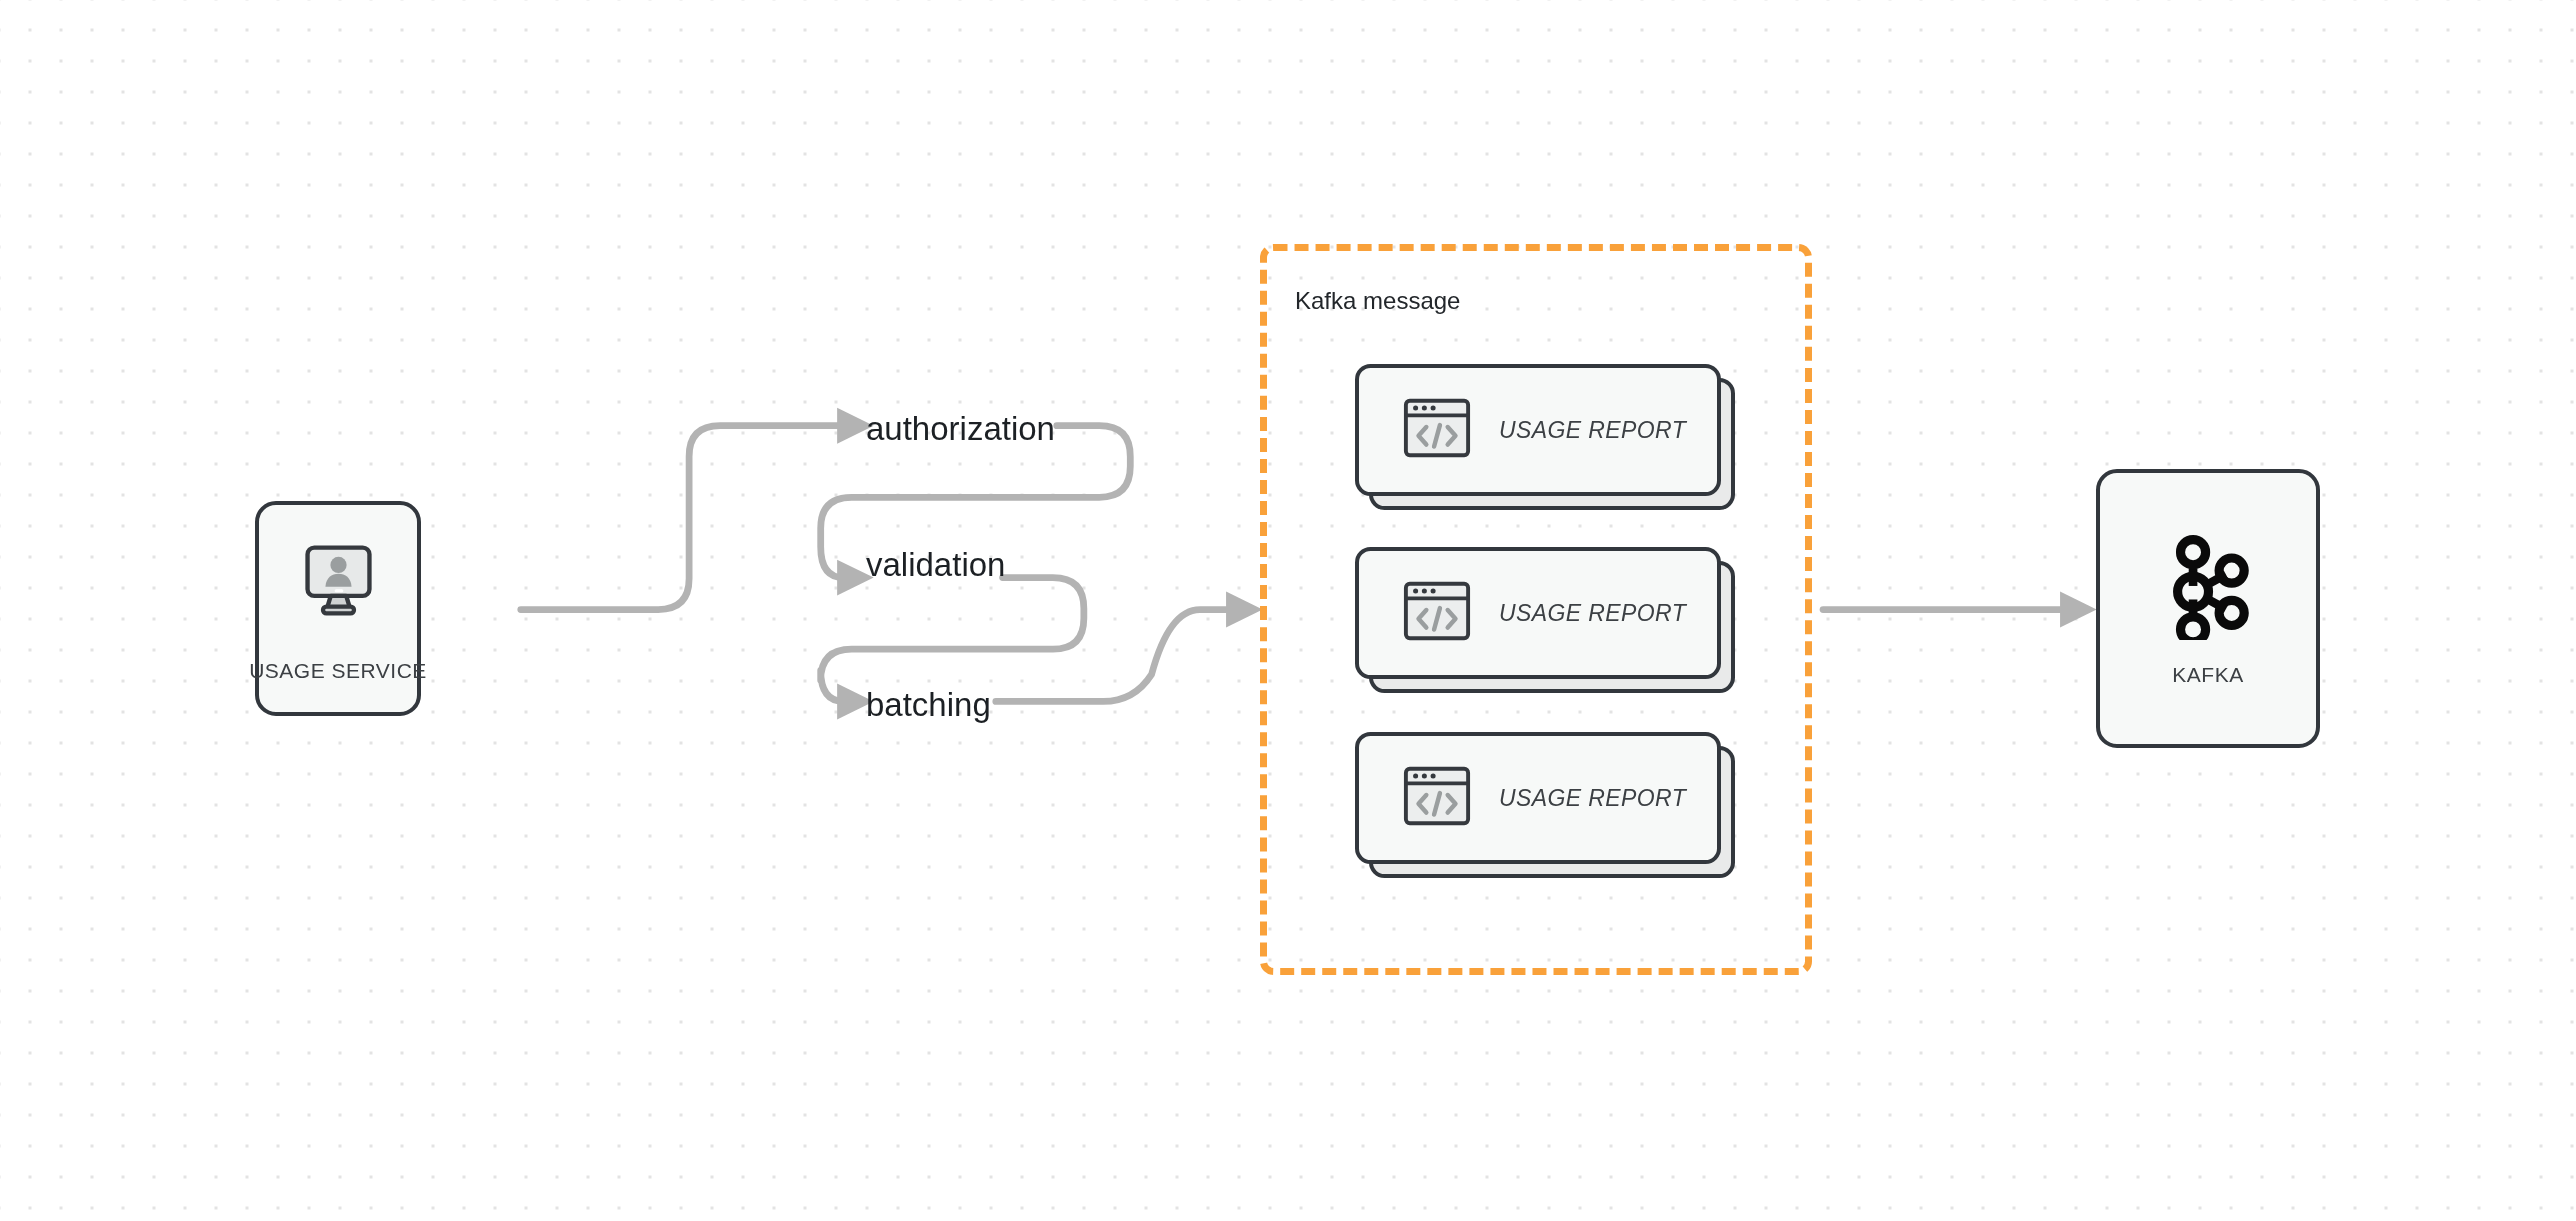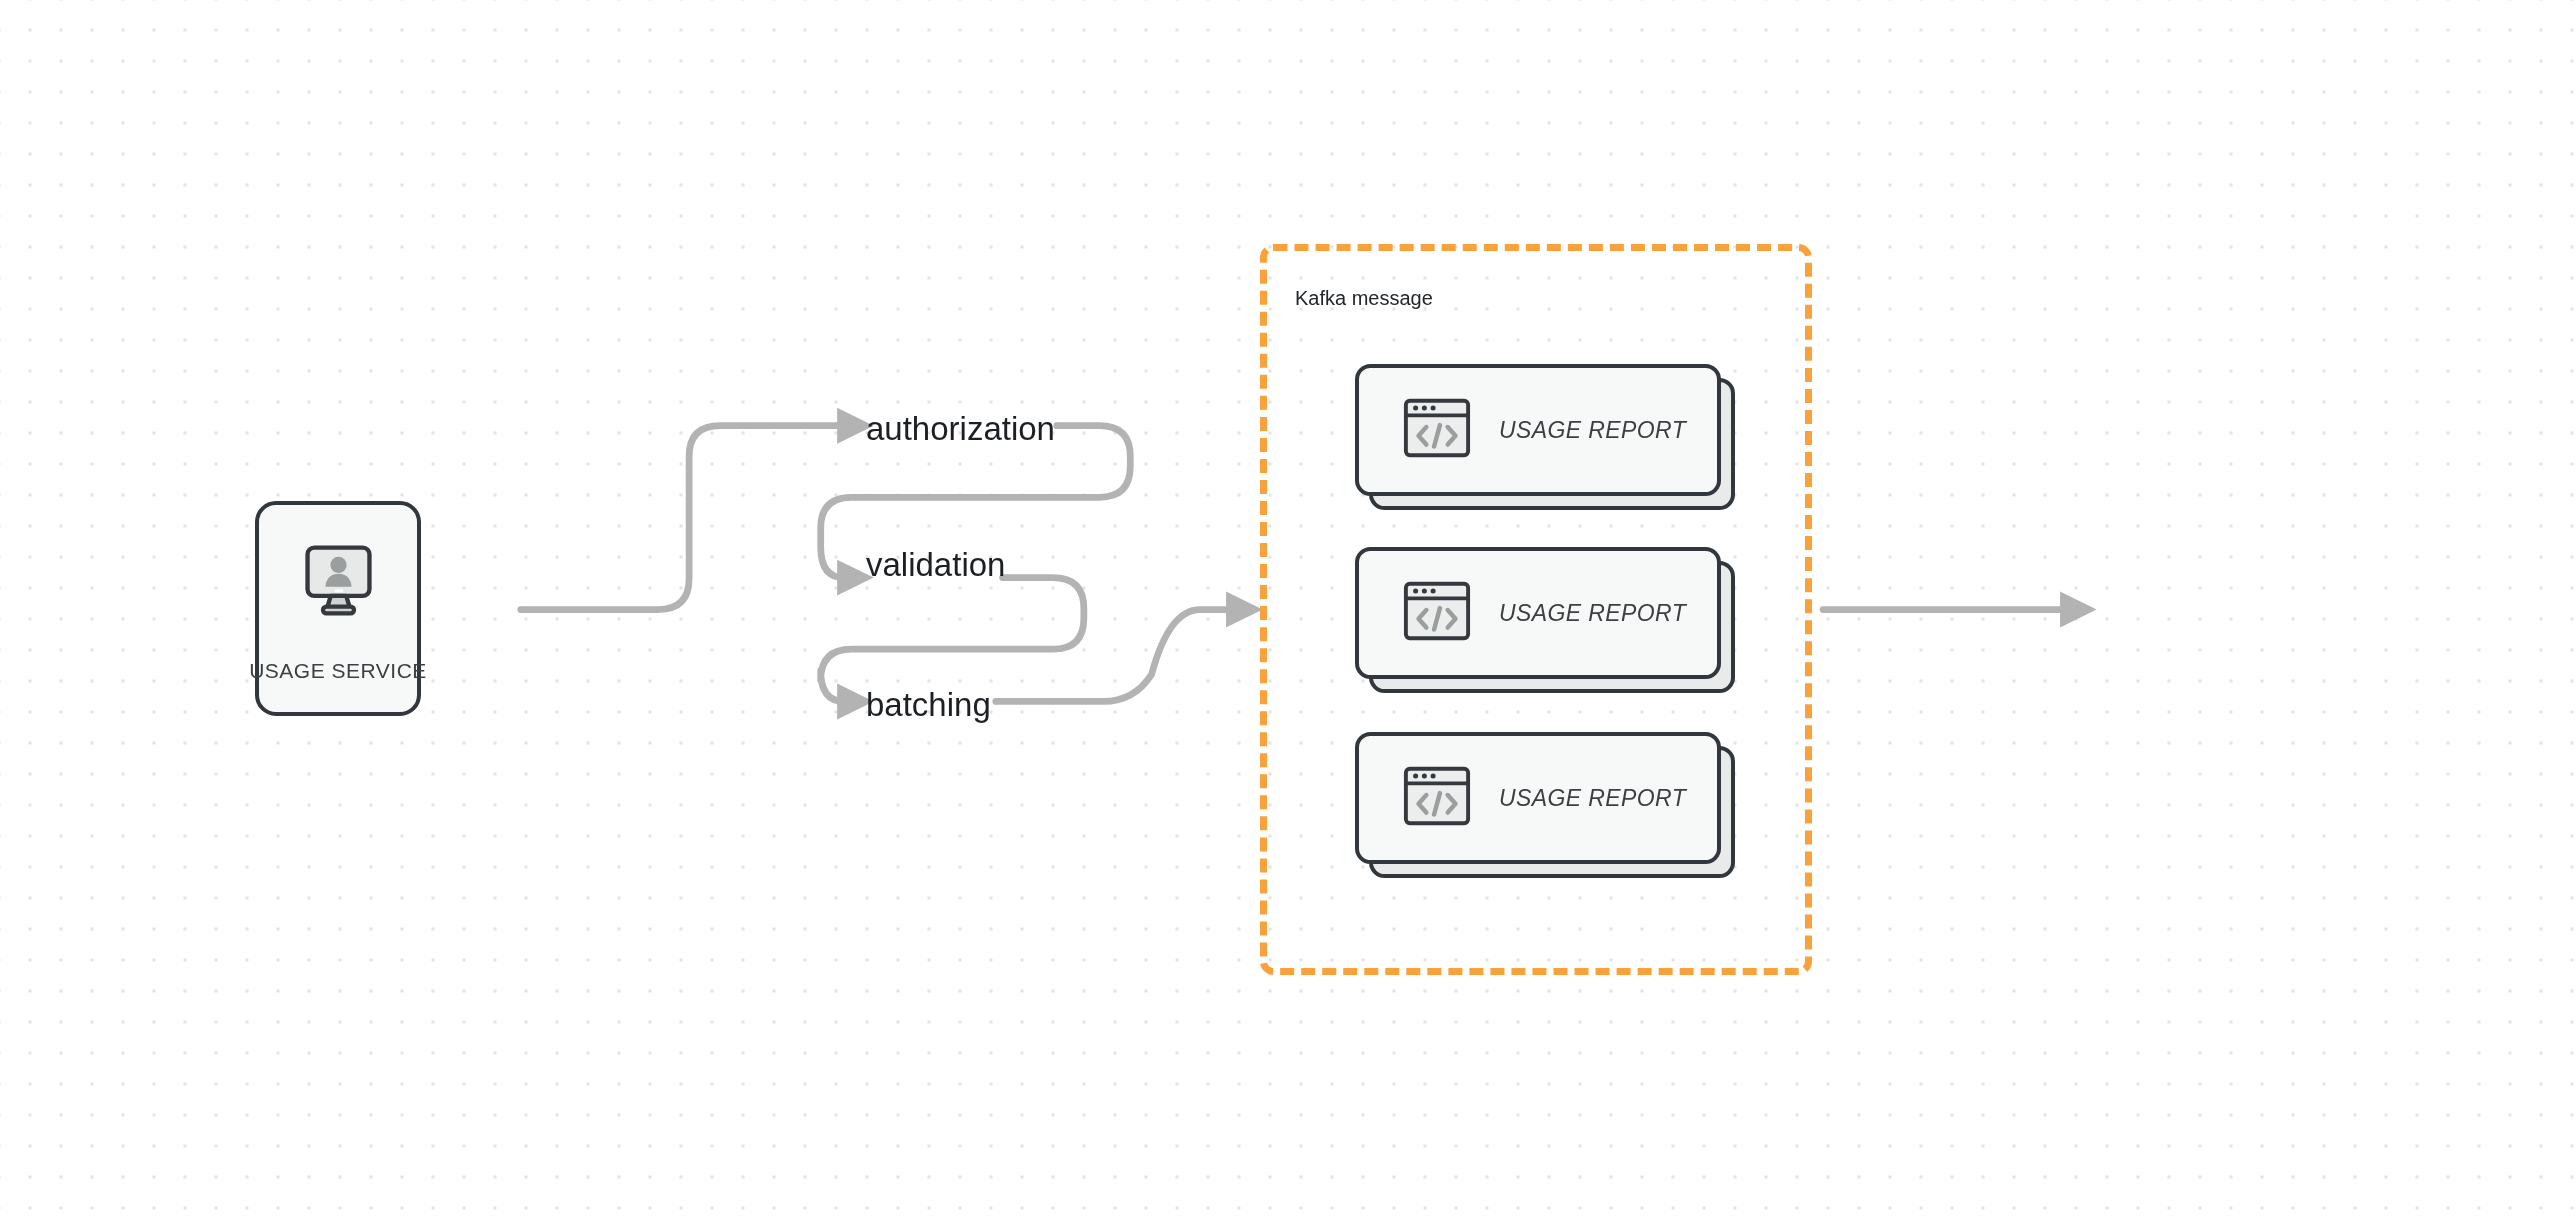--- a/index.html
+++ b/index.html
@@ -61,21 +61,21 @@
     position: absolute;
     left: 1260px; top: 244px;
     width: 552px; height: 731px;
     box-sizing: border-box;
     border: 7.7px dashed #f9a13a;
     border-radius: 13.5px;
   }
   #kafka-message-title {
     position: absolute;
     left: 1295px; top: 287px;
-    font-size: 20px;
+    font-size: 24px;
     color: #23272b;
     white-space: nowrap;
   }
 
   
   .report-card-wrap {
     position: absolute;
     width: 379px;
     height: 145px;
   }
@@ -155,20 +155,40 @@
         <path d="M38 63 L54 63 L58 76 L34 76 Z" fill="#cfd2d3" stroke="#35393e" stroke-width="4.5" stroke-linejoin="round"></path>
         <rect x="30" y="74" width="32" height="7" rx="3.5" ry="3.5" fill="#cfd2d3" stroke="#35393e" stroke-width="4.5"></rect>
         <rect x="42" y="56" width="9" height="3.2" rx="1.6" fill="#ffffff"></rect>
         <circle cx="46" cy="31" r="8.4" fill="#9a9e9f"></circle>
         <path d="M32.5 53.5 C33 44 39 40 46 40 C53 40 59 44 59.5 53.5 Z" fill="#9a9e9f"></path>
       </svg>
     </span>
     <span class="node-label">USAGE SERVICE</span>
   </div>
 
+  <div class="node-box" id="kafka-node">
+    <span>
+      <svg width="101" height="110" viewBox="0 0 104 114">
+        <g stroke="#0a0a0a" stroke-width="9" fill="none">
+          <path d="M36 40 L36 58"></path>
+          <path d="M36 72 L36 90"></path>
+          <path d="M48 58 L70 46"></path>
+          <path d="M48 70 L70 82"></path>
+        </g>
+        <g fill="none" stroke="#0a0a0a" stroke-width="9.5">
+          <circle cx="36" cy="23" r="13"></circle>
+          <circle cx="36" cy="64" r="16"></circle>
+          <circle cx="36" cy="103" r="13"></circle>
+          <circle cx="76" cy="42" r="13"></circle>
+          <circle cx="76" cy="86" r="13"></circle>
+        </g>
+      </svg>
+    </span>
+    <span class="node-label">KAFKA</span>
+  </div>
 
   <div class="flow-label" style="left:866px; top:410px;">authorization</div>
   <div class="flow-label" style="left:866px; top:546px;">validation</div>
   <div class="flow-label" style="left:866px; top:686px;">batching</div>
 
   <div id="kafka-message-group"></div>
   <div id="kafka-message-title">Kafka message</div>
 
   <div class="report-card-wrap" style="left:1355px; top:364px;">
     <div class="report-card-shadow"></div>

